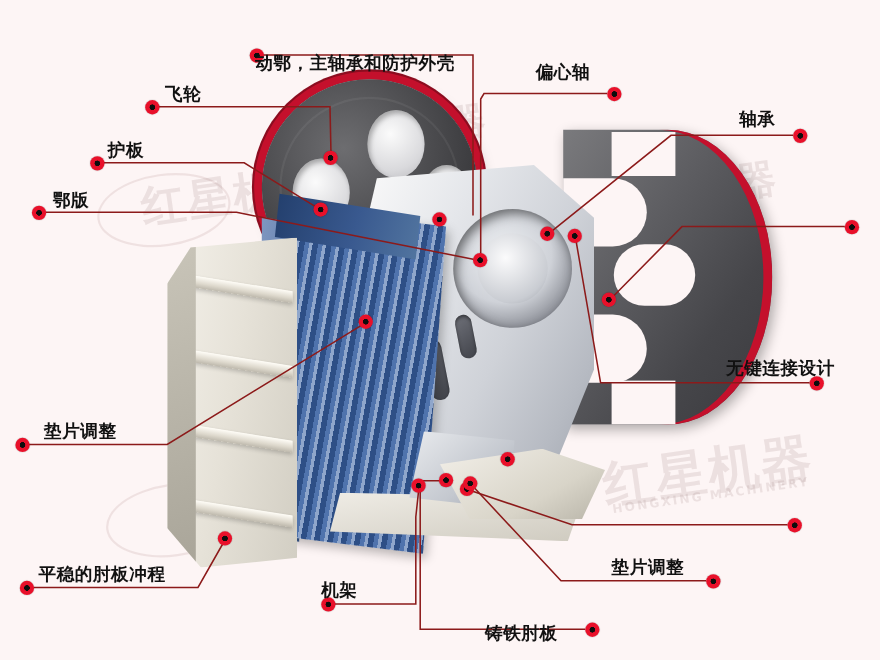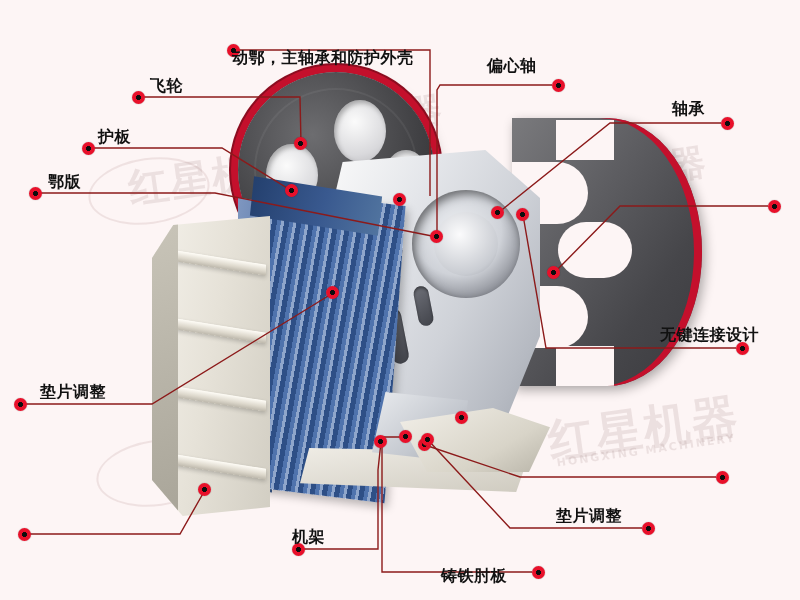--- a/index.html
+++ b/index.html
@@ -246,17 +246,18 @@
   <div class="dot" style="left:642px;top:522px;"></div>
   <div class="lbl" style="left:556px;top:506px;">垫片调整</div>
 
   <div class="dot" style="left:532px;top:566px;"></div>
   <div class="lbl" style="left:441px;top:550px;margin-top:16px;">铸铁肘板</div>
 
   <div class="dot" style="left:292px;top:543px;"></div>
   <div class="lbl" style="left:292px;top:527px;">机架</div>
 
   <div class="dot" style="left:18px;top:528px;"></div>
+  <div class="lbl" style="left:35px;top:512px;">平稳的肘板冲程</div>
 
   <div class="dot" style="left:14px;top:398px;"></div>
   <div class="lbl" style="left:40px;top:382px;">垫片调整</div>
 
 </div>
 
 </body></html>

